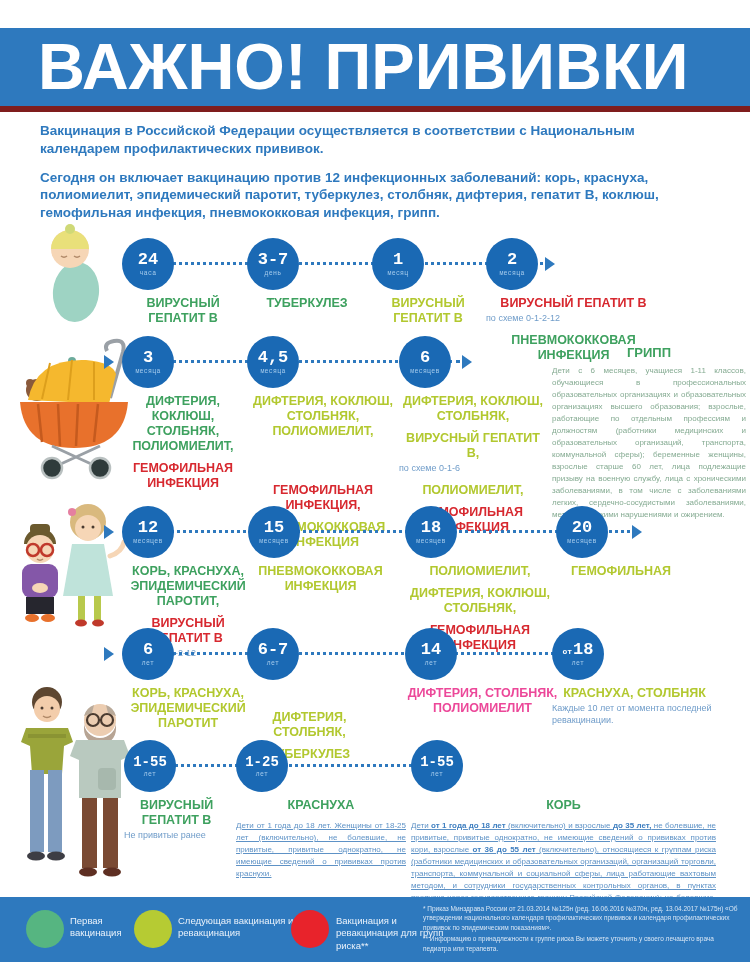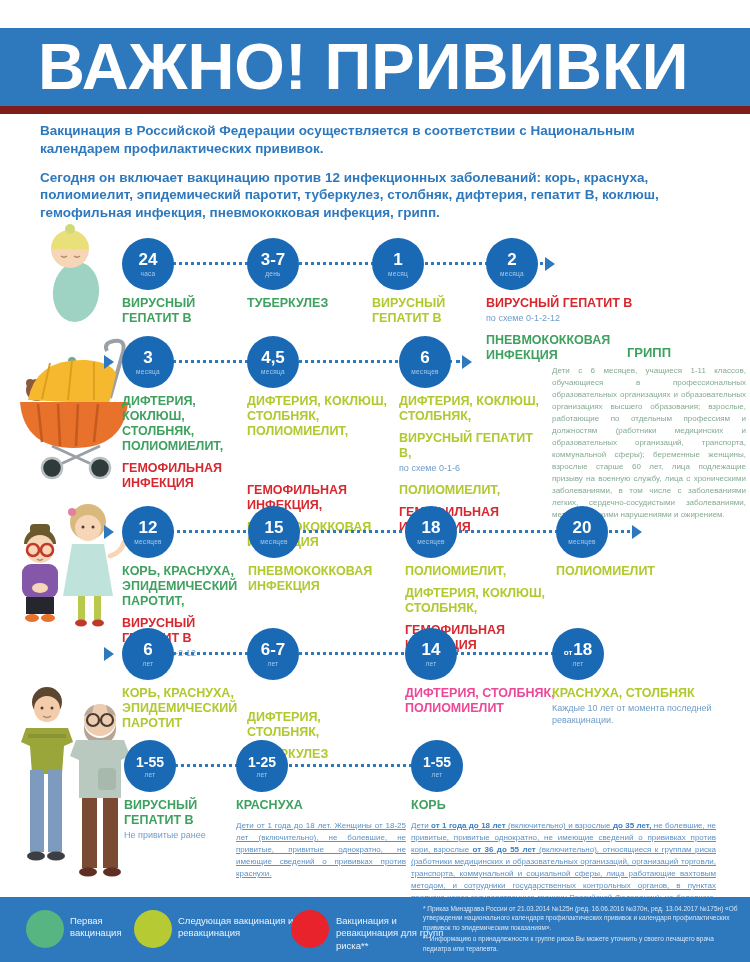--- a/index.html
+++ b/index.html
@@ -1,40 +1,40 @@
 <!DOCTYPE html>
 <html><head>
 <meta charset="utf-8">
 <style>
   html,body{margin:0;padding:0;background:#ffffff;}
   #poster{position:relative;width:750px;height:962px;background:#ffffff;overflow:hidden;
           font-family:"Liberation Sans", sans-serif;}
 
   
-  .header{position:absolute;top:28px;left:0;right:0;height:78px;background:#2e79be;border-bottom:8px solid #7f1d1d;}
+  .header{position:absolute;top:28px;left:0;right:0;height:78px;background:#2e79be;border-bottom:6px solid #7f1d1d;}
   .header h1{margin:0;padding:6px 0 0 38px;color:#ffffff;font-size:65px;font-weight:bold;line-height:1;letter-spacing:0;}
 
   
   .intro{position:absolute;left:40px;top:122px;width:676px;color:#2e79be;font-weight:bold;
          font-size:13.5px;line-height:1.32;}
   .intro p{margin:0 0 11px;}
 
   
   .tl-row{position:absolute;left:0;width:750px;}
   .tl-line{position:absolute;top:24px;border-top:3px dotted #2e79be;z-index:1;}
   .arrow{position:absolute;top:19px;width:0;height:0;border-top:7px solid transparent;
          border-bottom:7px solid transparent;border-left:10px solid #2e79be;z-index:1;}
   .circle{position:absolute;top:0;width:52px;height:52px;border-radius:50%;background:#1a69b4;
-          color:#fff;display:flex;flex-direction:column;align-items:center;justify-content:center;z-index:2;}
+          color:#fff;display:flex;flex-direction:column;align-items:center;justify-content:center;z-index:2;font-family:Liberation Mono, monospace;}
   .circle .num{font-weight:bold;font-size:17px;line-height:1;}
   .circle .num.small{font-size:14px;}
   .circle .pre{font-size:8px;font-weight:bold;margin-right:1px;}
   .circle .unit{font-size:6.5px;color:#a5cbec;margin-top:2px;letter-spacing:.3px;}
   .col-text{position:absolute;top:58px;}
-  .vax{font-weight:bold;font-size:12.5px;line-height:1.2;margin:0 0 7px;}
+  .vax{font-weight:bold;font-size:12.5px;line-height:1.2;margin:0 0 7px;text-align:center;}
   .vnote{font-size:9px;color:#6f9cc9;line-height:1.3;margin:-5px 0 8px;}
   .vnote-long{font-size:8px;color:#5e92c6;line-height:1.5;margin:0 0 0;text-align:justify;text-decoration:underline;}
   .vnote-long b{color:#3f7fc0;}
 
   
   .flu{position:absolute;left:552px;top:345px;width:194px;}
   .flu-title{color:#3ea15f;font-weight:bold;font-size:13px;text-align:center;margin:0 0 5px;}
   .flu-body{font-size:8px;color:#85ab92;line-height:1.5;text-align:justify;margin:0;}
 
   
@@ -241,21 +241,21 @@
         <div class="col-text" style="left: 405px; width: 150px;">
           <p class="vax" style="color: rgb(178, 200, 47);">ПОЛИОМИЕЛИТ,</p>
           <p class="vax" style="color: rgb(178, 200, 47);">ДИФТЕРИЯ, КОКЛЮШ, СТОЛБНЯК,</p>
           <p class="vax" style="color: rgb(215, 40, 47);">ГЕМОФИЛЬНАЯ ИНФЕКЦИЯ</p>
         </div>
         <div class="circle" style="left: 556px; background: rgb(26, 105, 180);">
           <div class="num">20</div>
           <div class="unit">месяцев</div>
         </div>
         <div class="col-text" style="left: 556px; width: 130px;">
-          <p class="vax" style="color: rgb(178, 200, 47);">ПОЛИОМИЕЛИТ</p>
+          <p class="vax" style="color: rgb(178, 200, 47);">ГЕМОФИЛЬНАЯ</p>
         </div>
       </div>
       <div class="tl-row" style="top: 628px;">
         <div class="tl-line" style="left: 148px; width: 430px;"></div>
         <div class="arrow" style="left: 104px;"></div>
         <div class="circle" style="left: 122px; background: rgb(26, 105, 180);">
           <div class="num">6</div>
           <div class="unit">лет</div>
         </div>
         <div class="col-text" style="left: 122px; width: 132px;">

